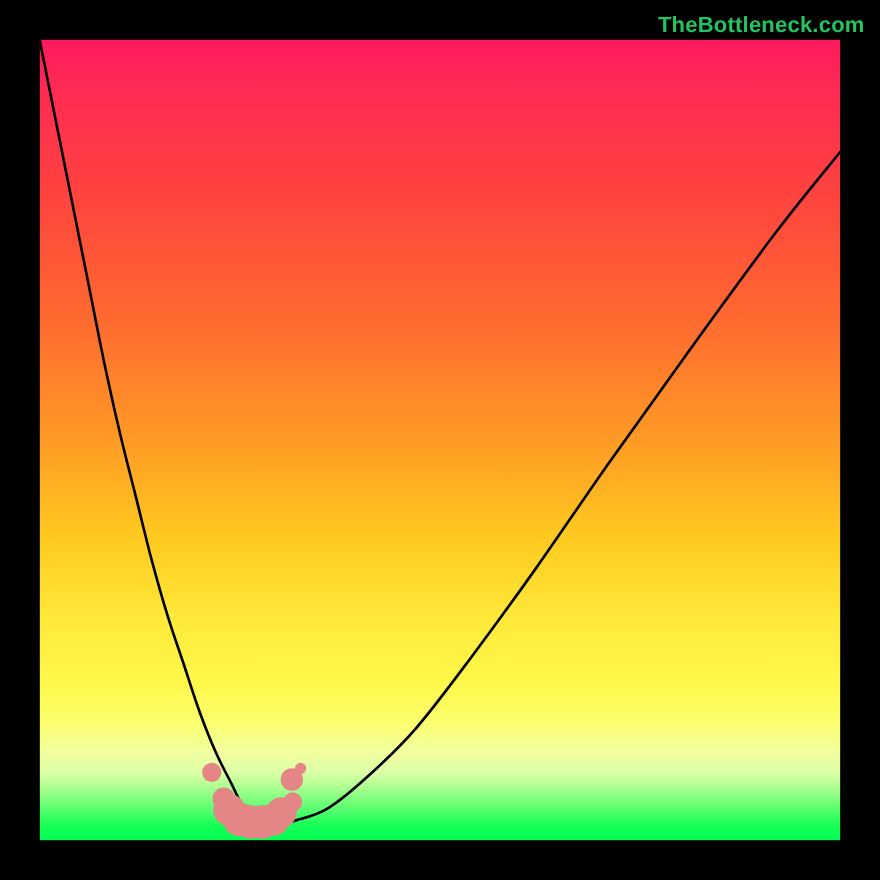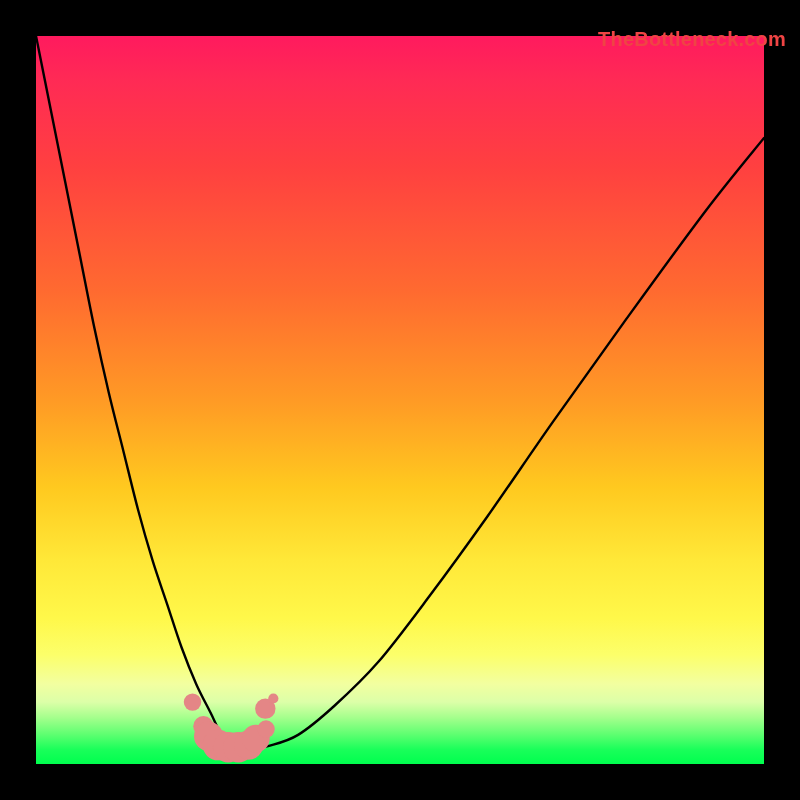--- a/index.html
+++ b/index.html
@@ -43,25 +43,25 @@
       #f2ffa0 89%,
       #dcffa8 91.5%,
       #a8ff8e 93.5%,
       #5cff70 96%,
       #1aff5a 98%,
       #00ff4e 100%
     );
   }
   .watermark {
     position: absolute;
-    top: 28px;
+    top: 12px;
     right: 14px;
     font-size: 20px;
     font-weight: 600;
-    color: #ef4444;
+    color: #22c55e;
     letter-spacing: 0.2px;
     user-select: none;
   }
   svg.curve {
     position: absolute;
     top: 0; left: 0;
     width: 728px;
     height: 728px;
     overflow: visible;
   }

